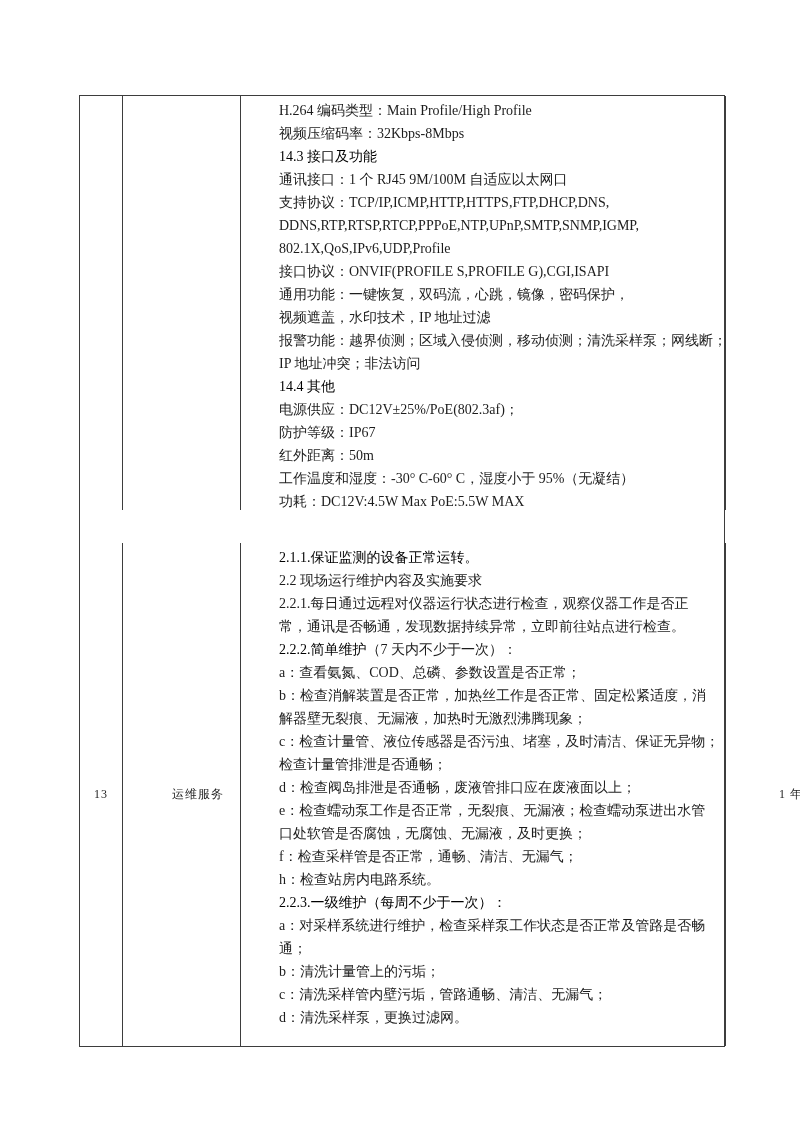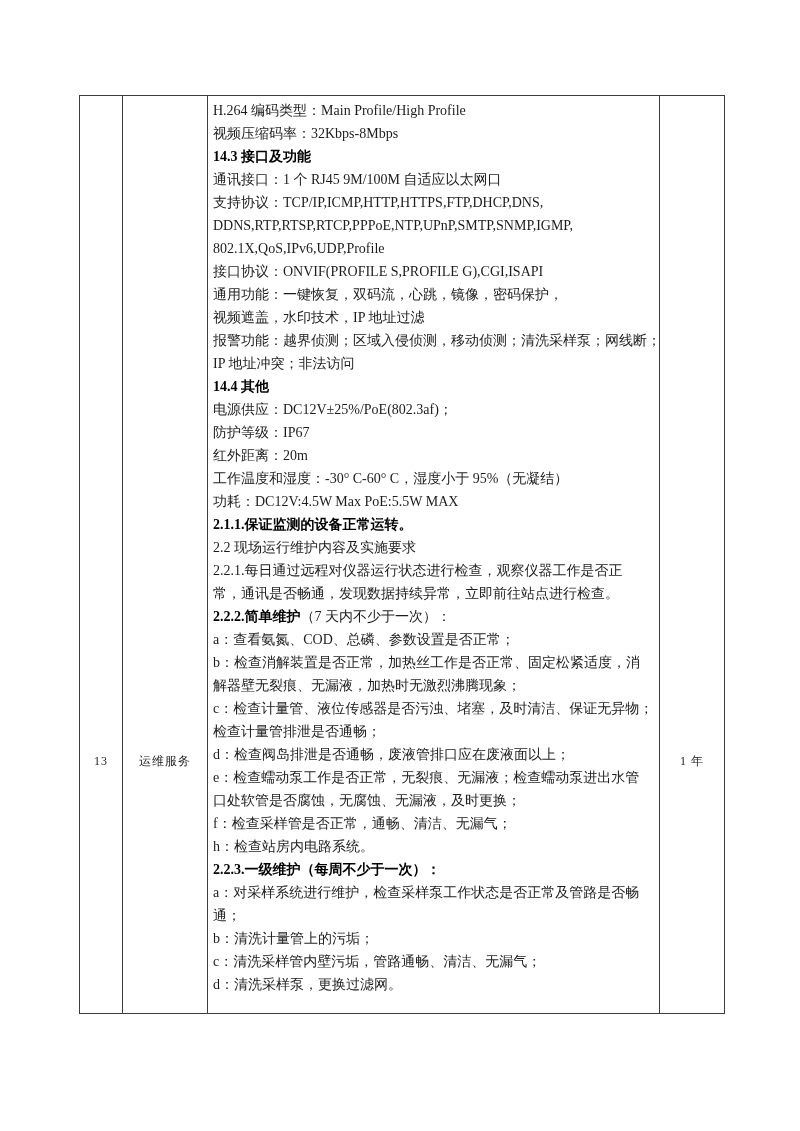--- a/index.html
+++ b/index.html
@@ -20,20 +20,21 @@
     position: absolute;
     left: 79px;
     top: 95px;
     width: 646px;
     border: 1px solid #3d3d3d;
     display: grid;
     grid-template-columns: 43px 85px 452px 64px;
     grid-template-rows: 414px 503px;
     box-sizing: border-box;
     background: #ffffff;
+    gap: 33px;
   }
   .cell {
     box-sizing: border-box;
     border-right: 1px solid #3d3d3d;
     overflow: hidden;
   }
   .cell.last-col { border-right: none; }
   .cell.center {
     display: flex;
     align-items: center;
@@ -44,21 +45,21 @@
   }
   .cell.content {
     padding: 3px 2px 0 5px;
     font-size: 14px;
   }
   .line {
     height: 23px;
     line-height: 23px;
     white-space: nowrap;
   }
-  .line b { font-weight: bold; color: #000; }
+  .line b { font-weight: normal; color: #000; }
 </style>
 </head>
 <body>
 
 <div class="page">
   <div class="spec-table">
 
     <div class="row-top cell center"></div>
     <div class="row-top cell center"></div>
     <div class="row-top cell content">
@@ -70,21 +71,21 @@
         <div class="line">DDNS,RTP,RTSP,RTCP,PPPoE,NTP,UPnP,SMTP,SNMP,IGMP,</div>
         <div class="line">802.1X,QoS,IPv6,UDP,Profile</div>
         <div class="line">接口协议：ONVIF(PROFILE S,PROFILE G),CGI,ISAPI</div>
         <div class="line">通用功能：一键恢复，双码流，心跳，镜像，密码保护，</div>
         <div class="line">视频遮盖，水印技术，IP 地址过滤</div>
         <div class="line">报警功能：越界侦测；区域入侵侦测，移动侦测；清洗采样泵；网线断；</div>
         <div class="line">IP 地址冲突；非法访问</div>
         <div class="line"><b>14.4 其他</b></div>
         <div class="line">电源供应：DC12V±25%/PoE(802.3af)；</div>
         <div class="line">防护等级：IP67</div>
-        <div class="line">红外距离：20m</div>
+        <div class="line">红外距离：50m</div>
         <div class="line">工作温度和湿度：-30° C-60° C，湿度小于 95%（无凝结）</div>
         <div class="line">功耗：DC12V:4.5W Max  PoE:5.5W MAX</div>
       </div>
     <div class="row-top cell center last-col"></div>
 
     <div class="cell center">13</div>
     <div class="cell center">运维服务</div>
     <div class="cell content">
         <div class="line"><b>2.1.1.保证监测的设备正常运转。</b></div>
         <div class="line">2.2 现场运行维护内容及实施要求</div>

